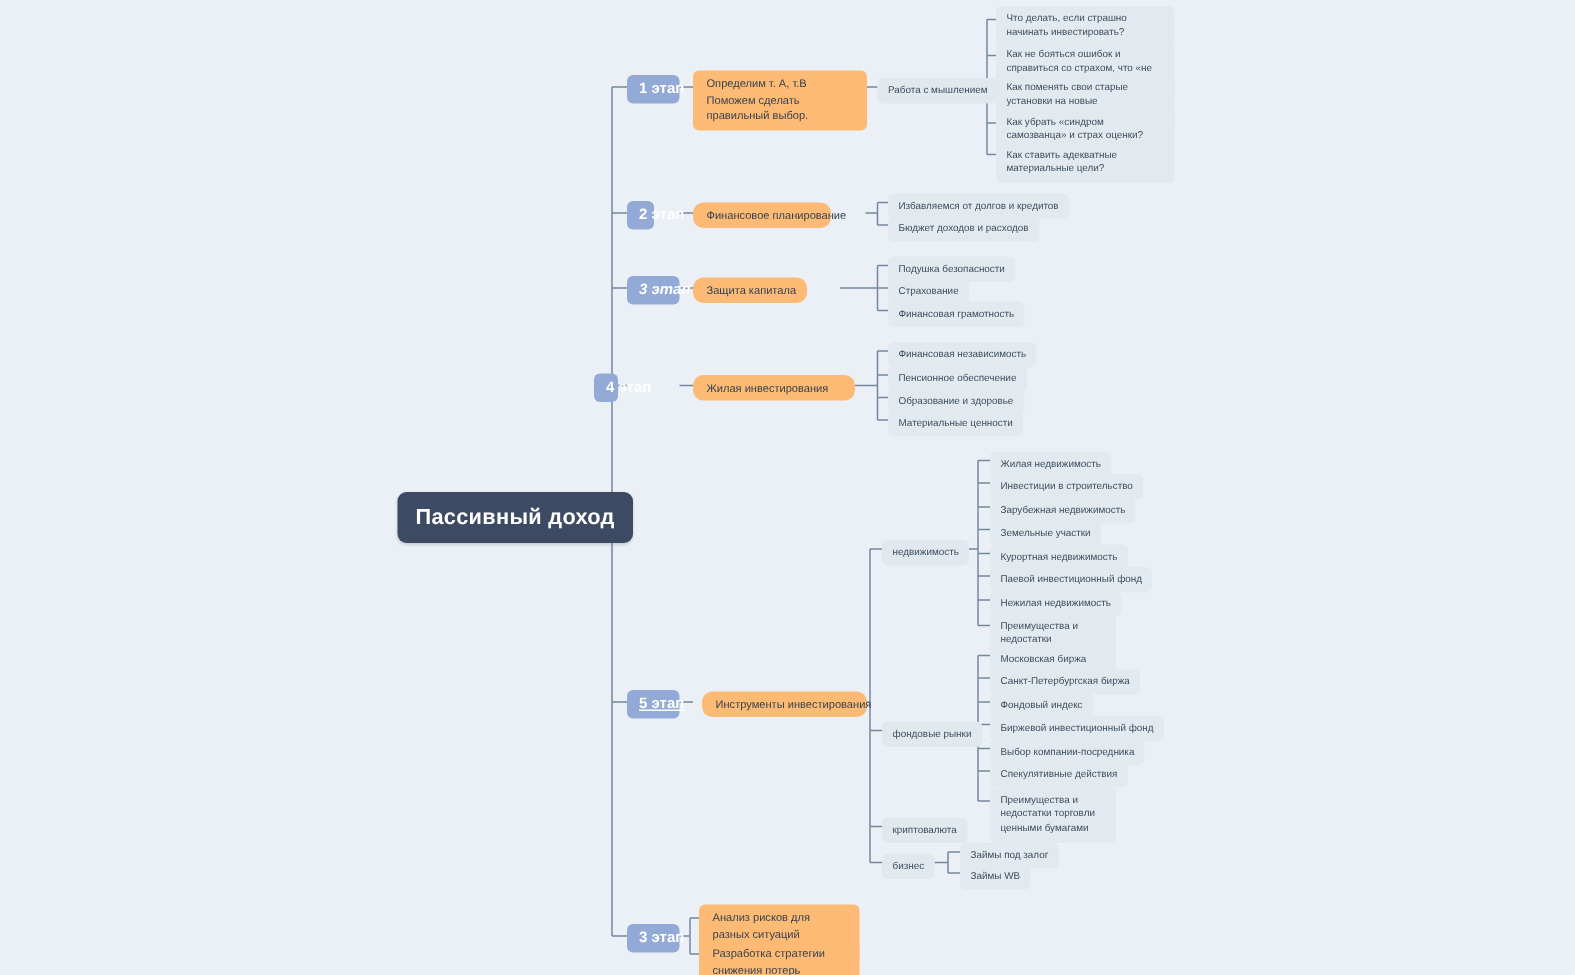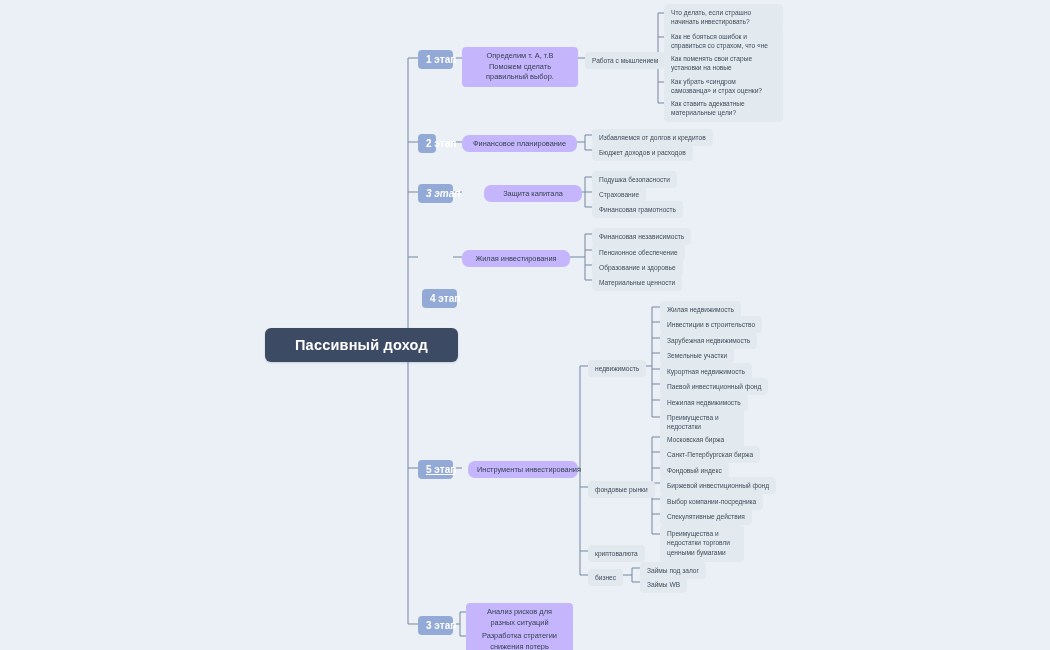--- a/index.html
+++ b/index.html
@@ -15,45 +15,44 @@
 
   .node{position:absolute;box-sizing:border-box;}
 
   
   .root{
     background:#3c4a63;
     color:#ffffff;
     font-size:14.5px;
     font-weight:bold;
     border-radius:6px;
-    padding:9px 30px;
+    padding:9px 12px;
     letter-spacing:.2px;
     white-space:nowrap;
     box-shadow:0 1px 2px rgba(40,55,80,.18);
   }
   
   .stage{
     background:#93a9d6;
     color:#ffffff;
     font-size:10px;
     font-weight:bold;
     border-radius:4px;
     padding:4px 8px;
     white-space:nowrap;
     text-align:center;
   }
   
   .cyan{
-    background:#c4b5fd;
+    background:#fdba74;
     color:#34424f;
     font-size:7.4px;
     border-radius:7px;
     padding:4px 9px;
     white-space:nowrap;
-    text-align:center;
   }
   .cyan.multi{white-space:normal;line-height:1.45;border-radius:4px;}
   
   .chip{
     background:#e3eaef;
     color:#3d4d5c;
     font-size:6.6px;
     border-radius:4px;
     padding:3.5px 7px;
     white-space:nowrap;
@@ -162,31 +161,31 @@
   </div>
   <div class="node chip cat" style="left:585px;top:52px;">Работа с мышлением</div>
 
   <div class="node chip multi" style="left:664px;top:4px;width:119px;">Что делать, если страшно начинать инвестировать?</div>
   <div class="node chip multi" style="left:664px;top:28px;width:119px;">Как не бояться ошибок и справиться со страхом, что «не получится»?</div>
   <div class="node chip multi" style="left:664px;top:50px;width:119px;">Как поменять свои старые установки на новые эффективные?</div>
   <div class="node chip multi" style="left:664px;top:73px;width:119px;">Как убрать «синдром самозванца» и страх оценки?</div>
   <div class="node chip multi" style="left:664px;top:95px;width:119px;">Как ставить адекватные материальные цели?</div>
 
   <div class="node stage" style="left:418px;top:134px;width:18px;">2 этап</div>
-  <div class="node cyan" style="left:462px;top:135px;width:115px;">Финансовое планирование</div>
+  <div class="node cyan" style="left:462px;top:135px;width:92px;">Финансовое планирование</div>
   <div class="node chip" style="left:592px;top:129px;">Избавляемся от долгов и кредитов</div>
   <div class="node chip" style="left:592px;top:144px;">Бюджет доходов и расходов</div>
 
   <div class="node stage" style="left:418px;top:184px;width:35px;font-style:italic;">3 этап</div>
-  <div class="node cyan" style="left:484px;top:185px;width:98px;">Защита капитала</div>
+  <div class="node cyan" style="left:462px;top:185px;width:76px;">Защита капитала</div>
   <div class="node chip" style="left:592px;top:171px;">Подушка безопасности</div>
   <div class="node chip" style="left:592px;top:186px;">Страхование</div>
   <div class="node chip" style="left:592px;top:201px;">Финансовая грамотность</div>
 
-  <div class="node stage" style="left:422px;top:249px;width:35px;margin-top:40px;">4 этап</div>
+  <div class="node stage" style="left:396px;top:249px;width:16px;">4 этап</div>
   <div class="node cyan" style="left:462px;top:250px;width:108px;">Жилая инвестирования</div>
   <div class="node chip" style="left:592px;top:228px;">Финансовая независимость</div>
   <div class="node chip" style="left:592px;top:244px;">Пенсионное обеспечение</div>
   <div class="node chip" style="left:592px;top:259px;">Образование и здоровье</div>
   <div class="node chip" style="left:592px;top:274px;">Материальные ценности</div>
 
   <div class="node stage" style="left:418px;top:460px;width:35px;text-decoration:underline;">5 этап</div>
   <div class="node cyan" style="left:468px;top:461px;width:110px;">Инструменты инвестирования</div>
 
   <div class="node chip cat" style="left:588px;top:360px;">недвижимость</div>

